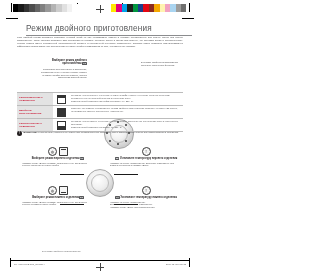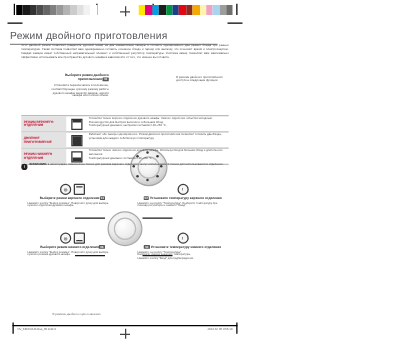--- a/index.html
+++ b/index.html
@@ -18,21 +18,21 @@
   .tick{position:absolute;top:0;width:1px;height:9px;background:#000;}
   .swatches{position:absolute;top:1px;display:flex;height:8px;}
   .sw{width:5.4px;height:8px;}
   .regmark{position:absolute;top:2px;left:96px;width:8px;height:8px;}
   .regmark:before,.regmark:after{content:"";position:absolute;background:#444;}
   .regmark:before{left:3.5px;top:0;width:1px;height:8px;}
   .regmark:after{left:0;top:3.5px;width:8px;height:1px;}
   .cropline{position:absolute;height:1px;background:#000;top:18px;}
 
   
-  .title-wrap{position:absolute;left:8px;top:24px;width:166px;}
+  .title-wrap{position:absolute;left:26px;top:24px;width:166px;}
   .title{
     font-size:8.2px;letter-spacing:.2px;color:#58595b;
     font-weight:400;white-space:nowrap;
   }
   .title-rule{margin-top:1.5px;height:1px;background:#8b8c8e;width:166px;}
 
   
   .intro{
     position:absolute;left:17px;top:36px;width:166px;
     font-size:2.35px;line-height:2.9px;color:#4b4b4d;text-align:justify;

